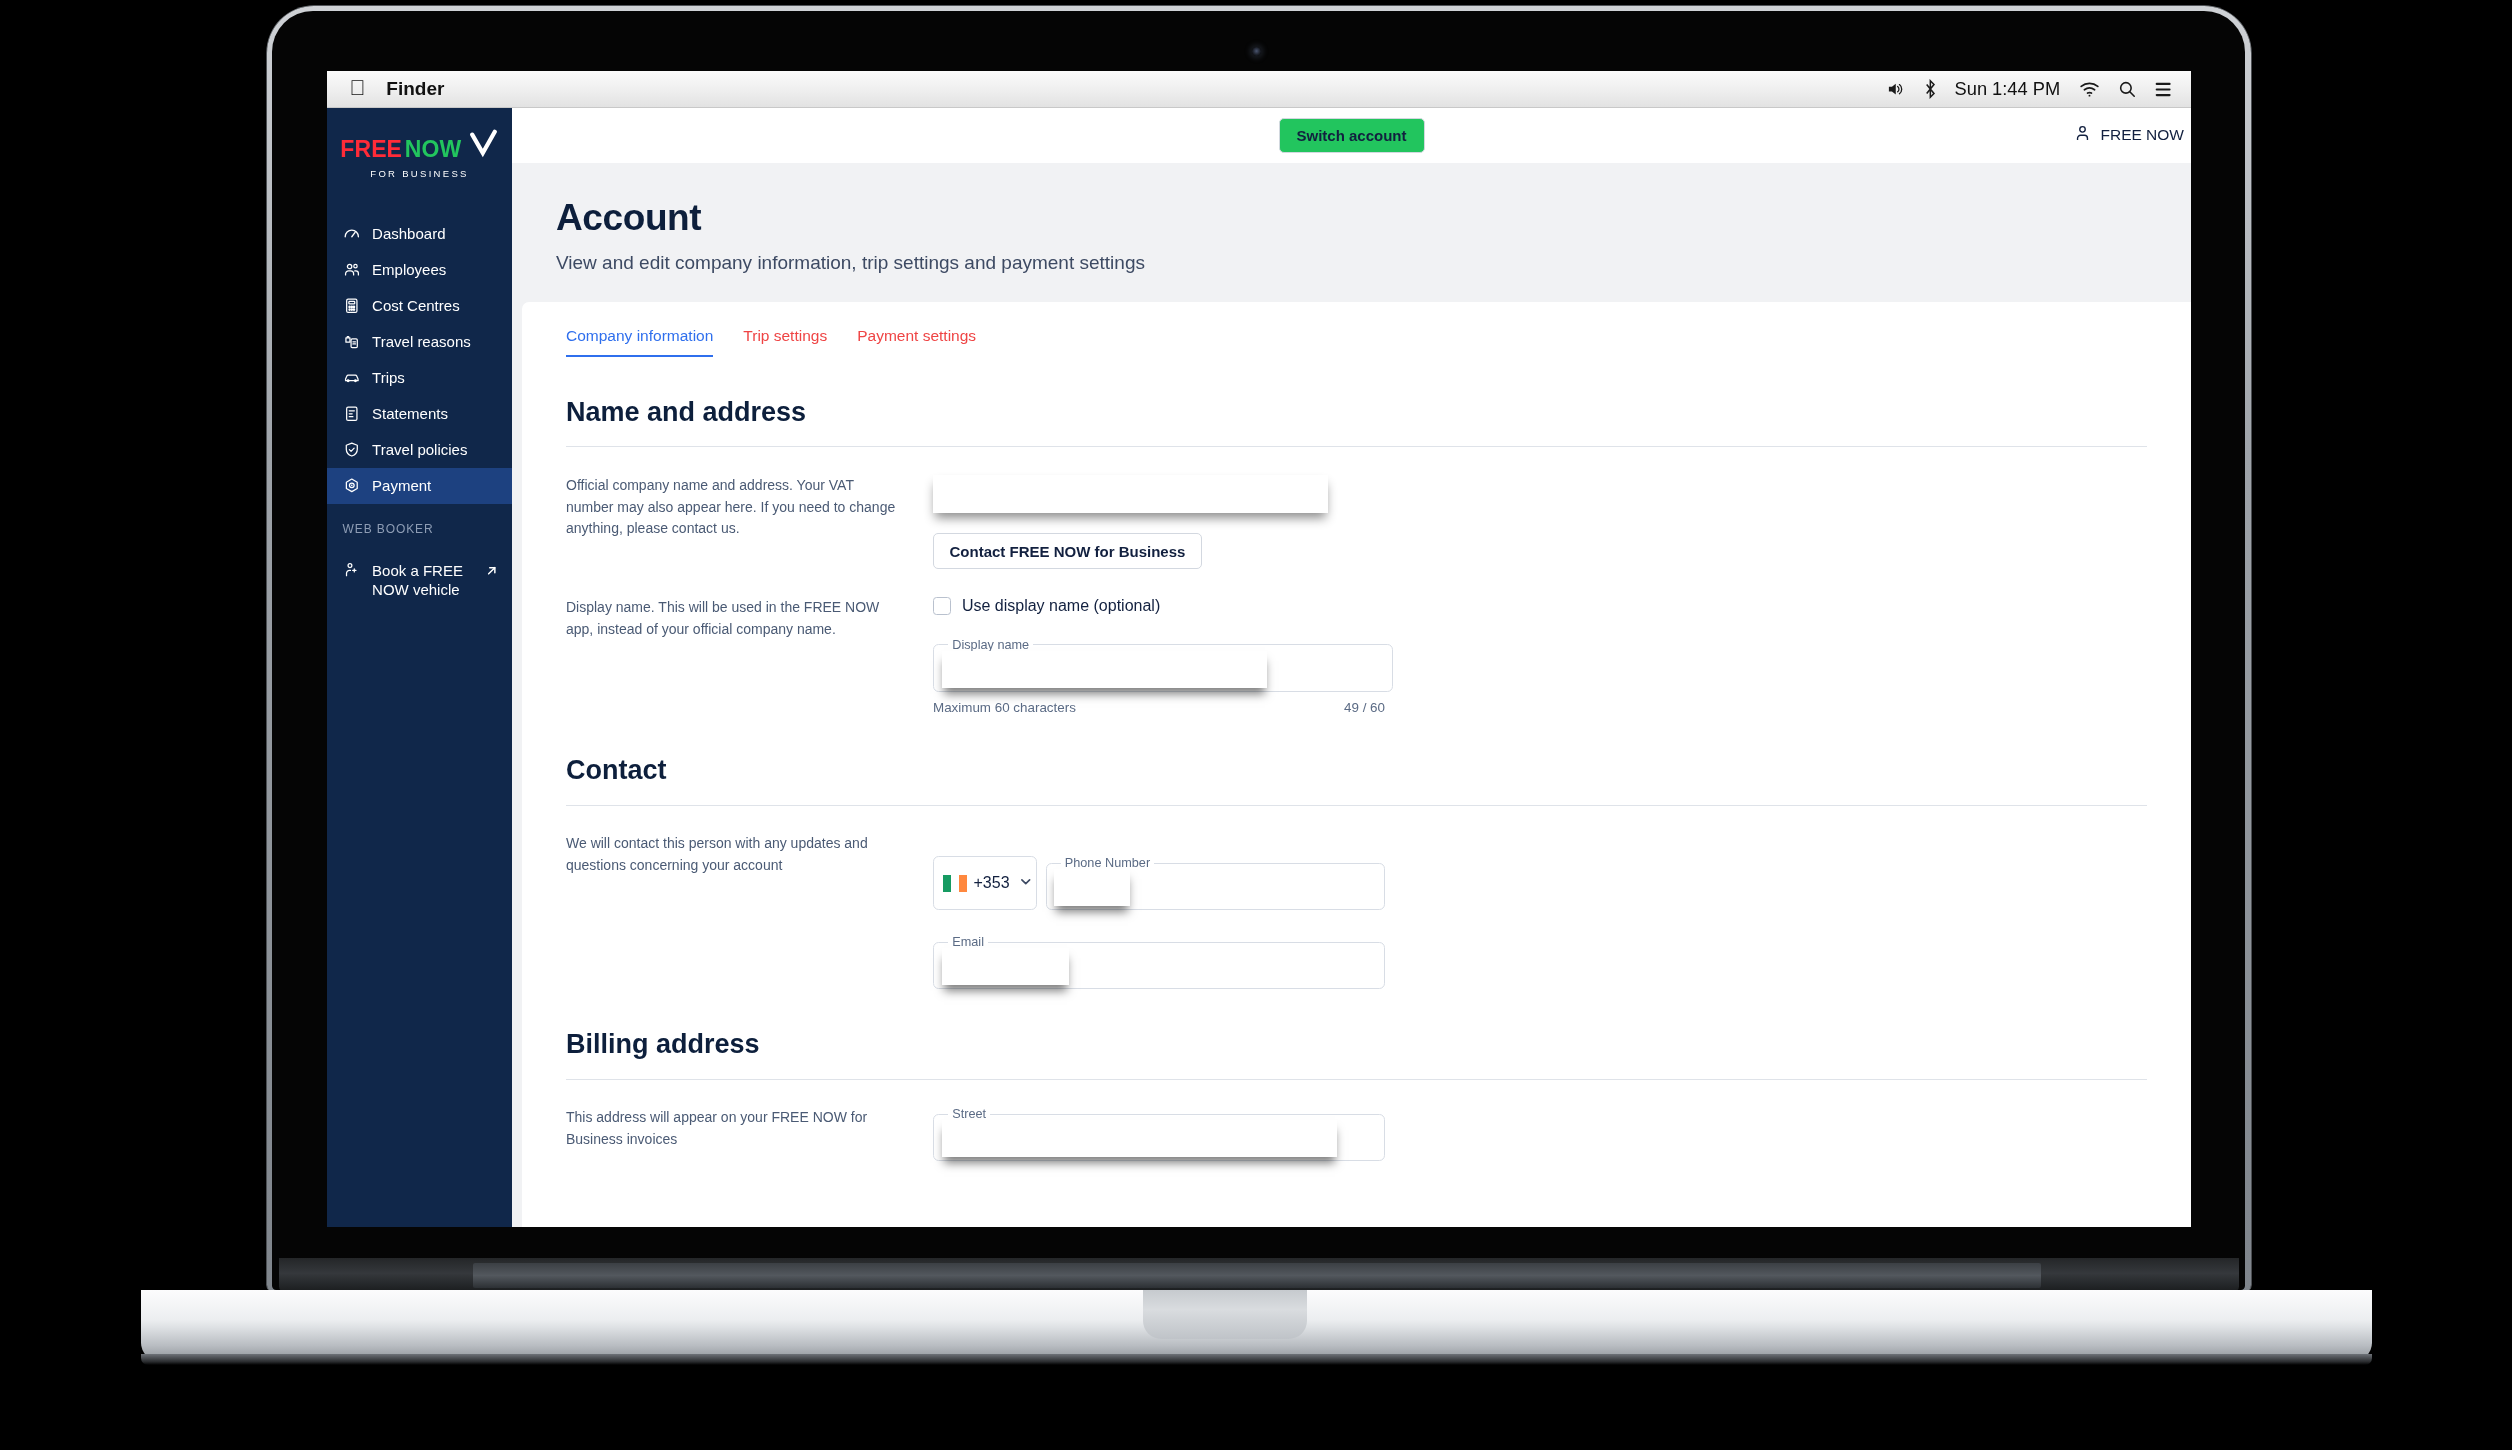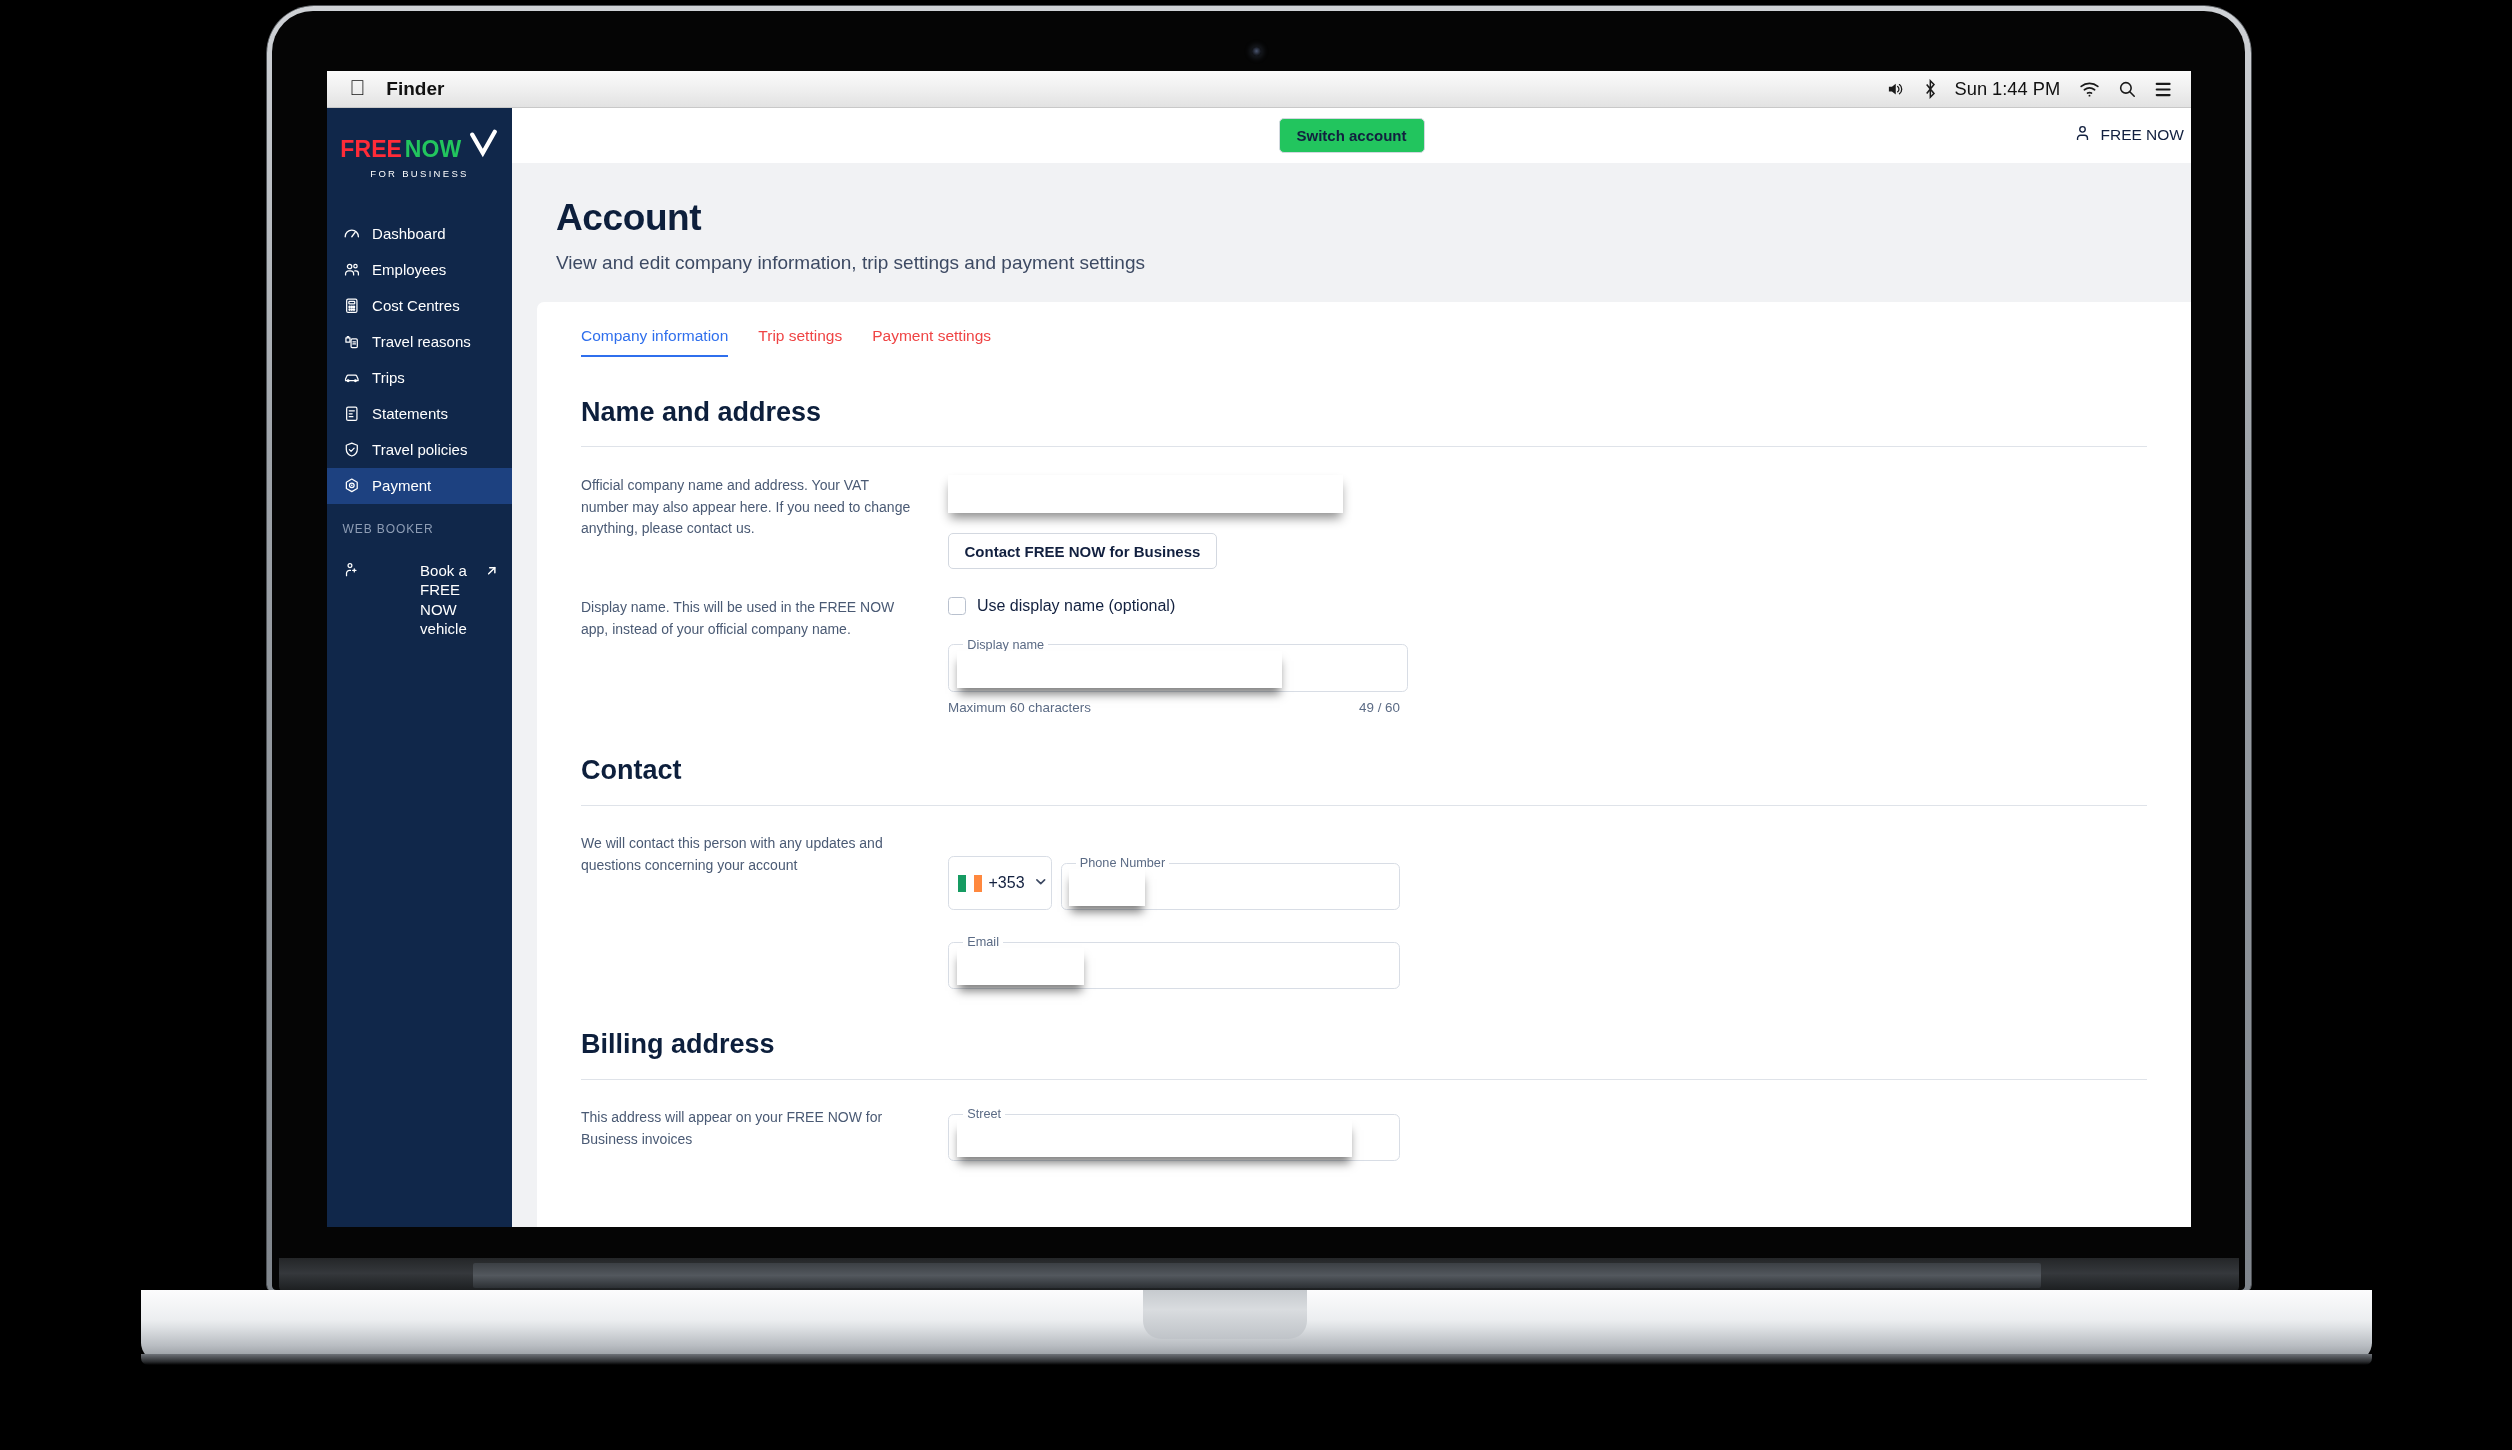--- a/index.html
+++ b/index.html
@@ -136,21 +136,21 @@
   .nav-item.active { background: #1d4180; }
   .nav-item .ico { width: 17.6px; height: 17.6px; flex: 0 0 17.6px; display: block; }
   .nav-label { white-space: nowrap; }
 
   .nav-section {
     margin-top: 18.3px; padding-left: 15.5px;
     font-size: 12px; letter-spacing: 0.9px;
     color: #8e9db5; text-transform: uppercase;
   }
   .nav-item.ext { margin-top: 15.5px; align-items: flex-start; padding-right: 12.7px; }
-  .nav-item.ext .nav-label { white-space: normal; line-height: 1.3; max-width: 106px; margin-left: 48px; }
+  .nav-item.ext .nav-label { white-space: normal; line-height: 1.3; max-width: 106px; }
   .ext-arrow { margin-left: auto; flex: 0 0 auto; margin-top: 2.1px; }
 
   
   .main { flex: 1; display: flex; flex-direction: column; min-width: 0; background: #f1f2f4; }
 
   .topbar {
     height: 55px; background: #fff;
     display: flex; align-items: center;
     padding: 0 18.3px; position: relative;
     flex: 0 0 55px;
@@ -168,21 +168,21 @@
     margin-right: -11.3px;
   }
 
   .page-head { background: #f1f2f4; padding: 34px 0 28px 44px; flex: 0 0 auto; }
   .page-title { font-size: 37px; font-weight: bold; color: #0d1f3c; letter-spacing: -0.4px; }
   .page-sub { margin-top: 12.7px; font-size: 19px; color: #3d4a63; }
 
   .card {
     background: #fff;
     border-radius: 7px 0 0 0;
-    margin-left: 25px;
+    margin-left: 10px;
     flex: 1;
     overflow: hidden;
     min-height: 0;
   }
   .tabs {
     display: flex; gap: 30px;
     padding: 25.4px 0 0 44px;
     border-bottom: 0;
   }
   .tab {

